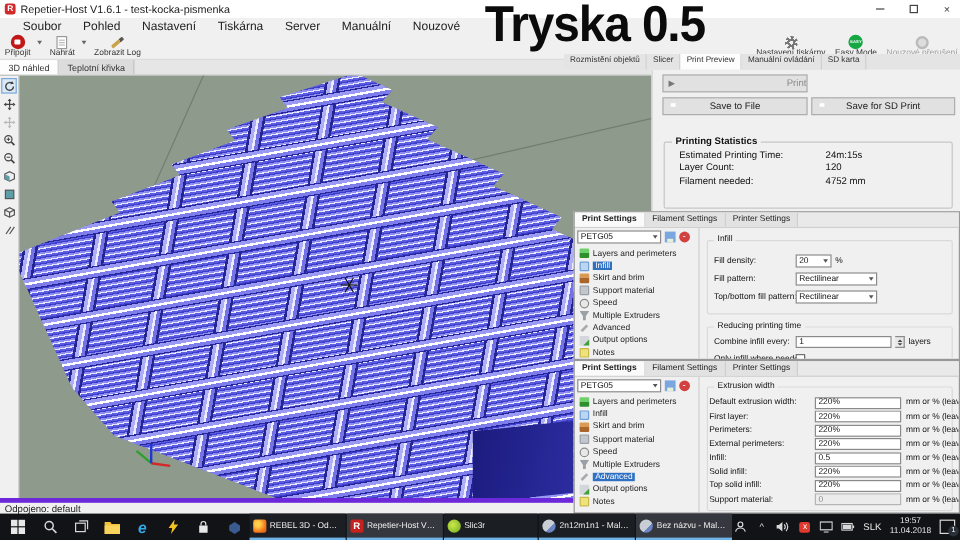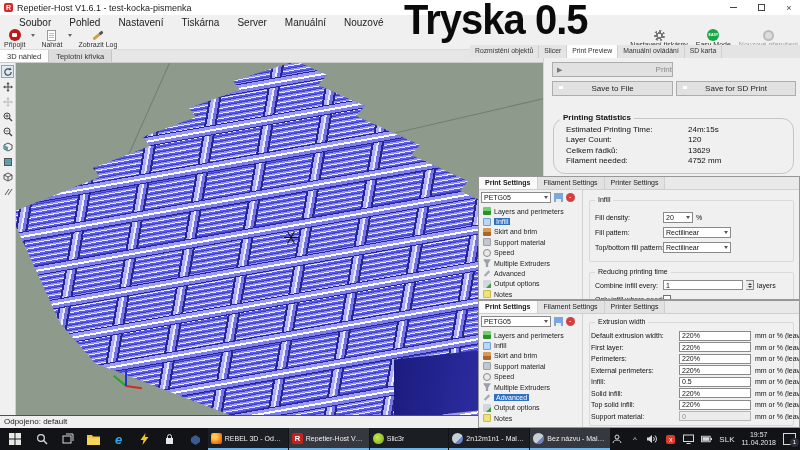--- a/index.html
+++ b/index.html
@@ -60,34 +60,34 @@
        repeating-linear-gradient(170deg, #3d3dcc 0 1px, #8c8cf0 1px 2.5px, #e6e6ff 2.5px 3.5px, #5c5ce0 3.5px 5px);
      clip-path: polygon(296px -2px, 327px 12px, 318px 22px, 365px 43px, 356px 53px, 420px 82px, 411px 92px, 468px 118px, 460px 128px, 543px 166px, 543px 352px, 230px 352px, 95px 300px, 60px 260px, 10px 150px, 100px 114px, 93px 105px, 150px 83px, 143px 74px, 196px 54px, 189px 45px, 240px 27px, 233px 18px);
   }
   .darkpatch { position:absolute; left:394px; top:292px; width:84px; height:60px; background:linear-gradient(100deg,#1b1b7e,#2c2ca0); transform:skewY(-6deg); z-index:3; }
   .marker { position:absolute; left:284px; top:168px; width:14px; height:14px; z-index:4; }
   .marker i { position:absolute; left:0; top:6px; width:14px; height:1px; background:#111; display:block; }
   .axes { position:absolute; left:112px; top:300px; width:40px; height:40px; z-index:4; }
   .ax { position:absolute; left:14px; top:22px; width:16px; height:2px; transform-origin:left center; }
 
   
-  .statusbar { left:0; top:415px; width:478px; height:13px; background:#f0f0f0; border-top:1px solid #6d28d9; font-size:8px; color:#222; padding:1px 0 0 4px; }
+  .statusbar { left:0; top:415px; width:478px; height:13px; background:#f0f0f0; border-top:4px solid #6d28d9; font-size:8px; color:#222; padding:1px 0 0 4px; }
 
   
   .rtabs { left:470px; top:45px; width:330px; height:13px; display:flex; background:#e4e4e4; z-index:10; }
   .rtab { font-size:6.8px; color:#333; padding:2px 5px; background:#e4e4e4; border-right:1px solid #cfcfcf; white-space:nowrap; }
   .rtab.on { background:#fdfdfd; }
   .rpanel { left:543px; top:58px; width:257px; height:118px; background:#f0f0f0; z-index:9; border-left:1px solid #d5d5d5; }
   .wbtn { position:absolute; height:15px; background:#e1e1e1; border:1px solid #adadad; font-size:8px; color:#222; display:flex; align-items:center; justify-content:center; }
   .wbtn .bic { position:absolute; left:4px; font-size:7px; color:#777; }
   .wbtn.focus { border:1px solid #3b86d4; box-shadow:0 0 0 1px #9ec9ef inset; }
   .wbtn.disabled { color:#8a8a8a; }
   .flp { width:7px; height:7px; background:#9aa8c0; position:relative; }
   .flp::after { content:""; position:absolute; left:1.5px; bottom:0; width:4px; height:3px; background:#fff; }
-  .statgrp { position:absolute; left:9px; top:60px; width:241px; height:56px; border:1px solid #c6c6c6; border-radius:12px; }
+  .statgrp { position:absolute; left:9px; top:60px; width:241px; height:56px; border:1px solid #c6c6c6; border-radius:2px; }
   .statgrp .gt { position:absolute; top:-6px; left:6px; background:#f0f0f0; padding:0 3px; font-size:8px; font-weight:bold; color:#111; }
   .srow { display:flex; font-size:8px; color:#111; padding:1.5px 0 0 12px; }
   .srow .sv { position:absolute; left:134px; }
   .srow { position:relative; }
 
   
   .spanel { left:478px; width:322px; background:#f0f0f0; border:1px solid #979797; z-index:20; overflow:hidden; }
   .sp1 { top:176px; height:124px; }
   .sp2 { top:300px; height:128px; }
   .stabs { display:flex; height:13px; background:#e9e9e9; border-bottom:1px solid #cfcfcf; }
@@ -328,24 +328,20 @@
       <span class="gt">Printing Statistics</span>
       <div class="srow" style="margin-top:4px;">
           <span>Estimated Printing Time:</span>
           <span class="sv">24m:15s</span>
         </div>
       <div class="srow">
           <span>Layer Count:</span>
           <span class="sv">120</span>
         </div>
       <div class="srow">
-          <span>Celkem řádků:</span>
-          <span class="sv">13629</span>
-        </div>
-      <div class="srow">
           <span>Filament needed:</span>
           <span class="sv">4752 mm</span>
         </div>
     </div>
   </div>
 
   <div class="abs spanel sp1">
     <div class="stabs">
       <span class="stab on">Print Settings</span>
       <span class="stab">Filament Settings</span>

